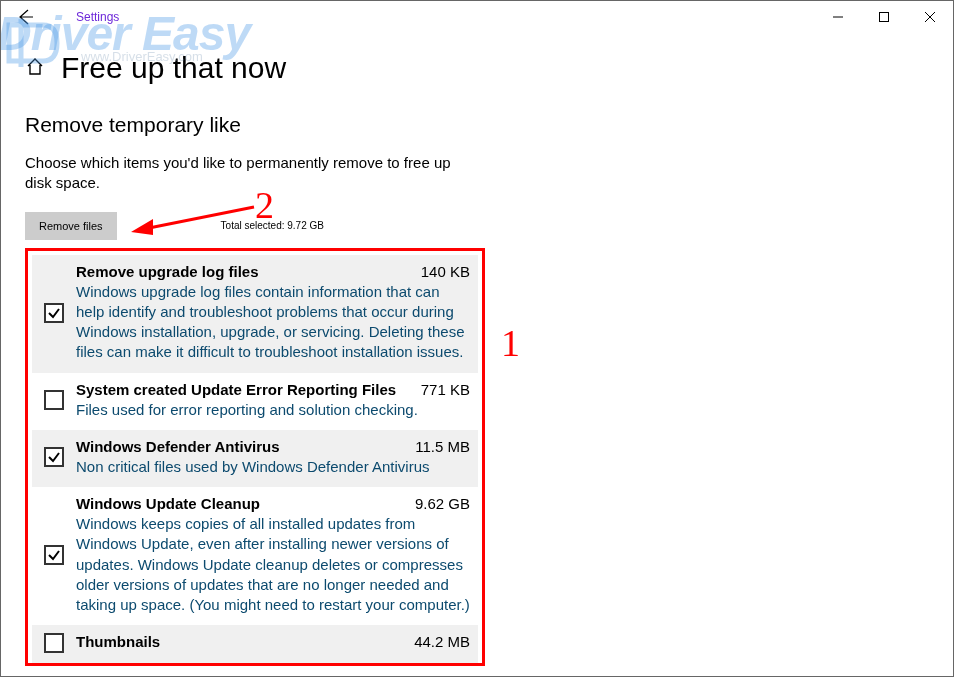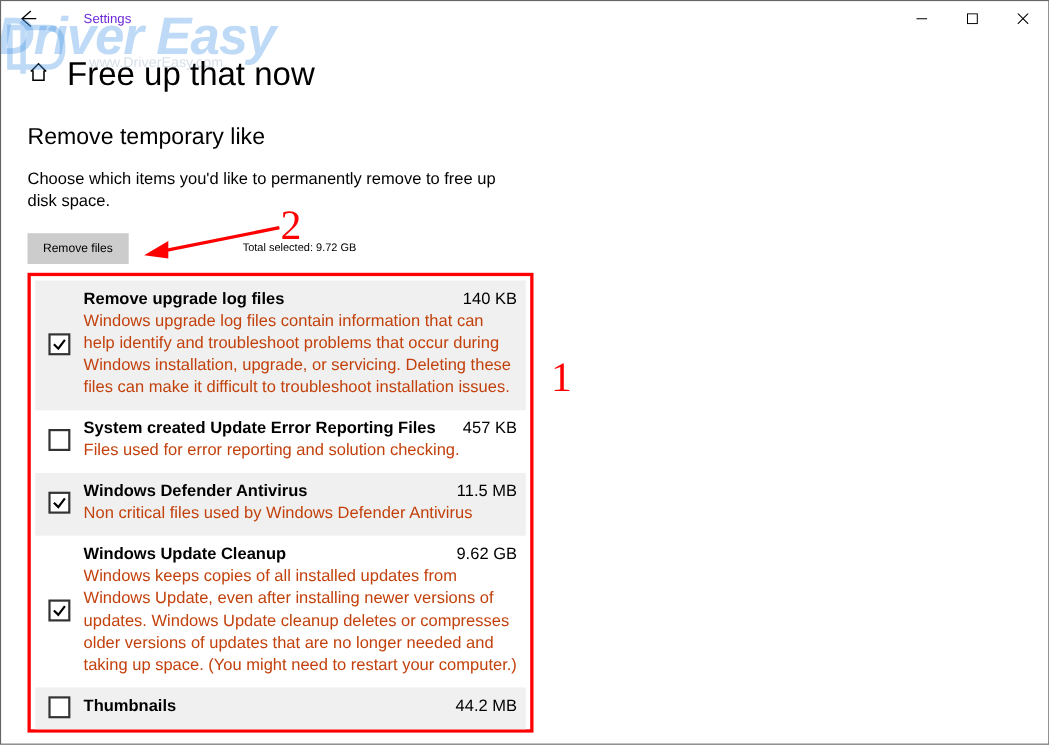--- a/index.html
+++ b/index.html
@@ -122,21 +122,21 @@
     .item-body { flex: 1; padding-left: 8px; }
     .item-head {
       display: flex;
       justify-content: space-between;
       align-items: baseline;
     }
     .item-title { font-weight: 600; font-size: 15px; }
     .item-size { font-size: 15px; white-space: nowrap; padding-left:10px;}
     .item-desc {
       font-size: 15px;
-      color: #c2410c;
+      color: #0c4a6e;
       line-height: 1.35;
       margin-top: 2px;
     }
     
     .watermark {
       position: absolute;
       top: 5px;
       left: -4px;
       font-size: 48px;
       font-weight: 600;
@@ -256,21 +256,21 @@
             <div class="item-desc">Windows upgrade log files contain information that can help identify and troubleshoot problems that occur during Windows installation, upgrade, or servicing.  Deleting these files can make it difficult to troubleshoot installation issues.</div>
           </div>
         </div>
         <div class="item">
           <div class="chk-wrap">
             <div class="chk"></div>
           </div>
           <div class="item-body">
             <div class="item-head">
               <span class="item-title">System created Update Error Reporting Files</span>
-              <span class="item-size">457 KB</span>
+              <span class="item-size">771 KB</span>
             </div>
             <div class="item-desc">Files used for error reporting and solution checking.</div>
           </div>
         </div>
         <div class="item alt">
           <div class="chk-wrap">
             <div class="chk">
               <svg width="14" height="14" viewBox="0 0 14 14">
                 <path d="M2 7 L6 11 L12 3" stroke="#000" stroke-width="2" fill="none"></path>
               </svg>

